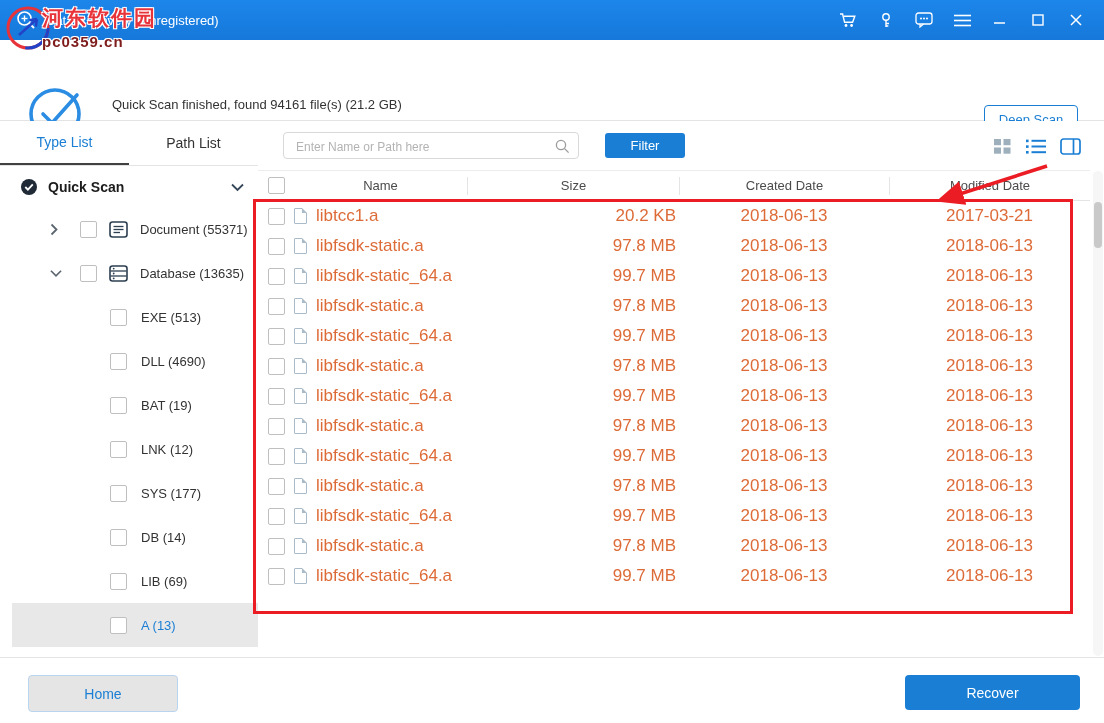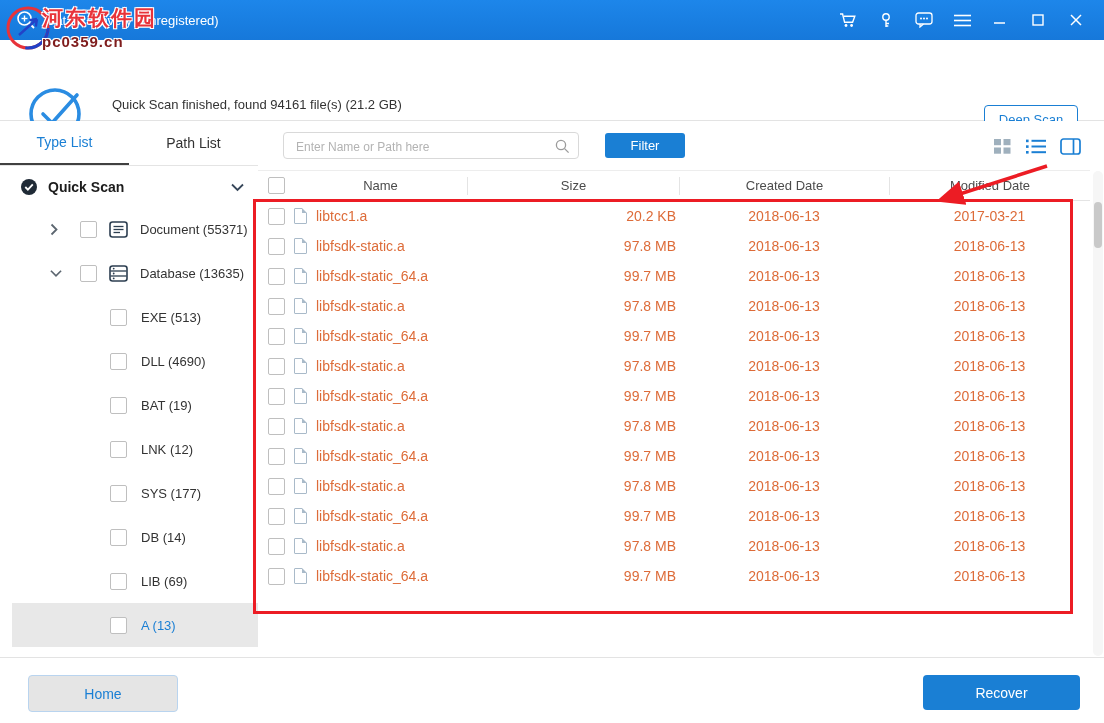--- a/index.html
+++ b/index.html
@@ -69,39 +69,39 @@
   .hcell{font-size:13px;color:#4b4b4b;text-align:center;box-sizing:border-box;}
   .col0{width:36px;display:flex;justify-content:center;}
   .col1{width:173px;}
   .col2{width:212px;border-left:1px solid #e4e4e4;}
   .col3{width:210px;border-left:1px solid #e4e4e4;}
   .col4{width:201px;border-left:1px solid #e4e4e4;}
   .thead .col2,.thead .col3,.thead .col4{height:18px;line-height:18px;}
   .tbody{position:absolute;left:0;top:80px;width:832px;}
   .trow{height:30px;display:flex;align-items:center;background:#fff;}
   .trow .col0{width:36px;display:flex;justify-content:center;}
-  .cell{font-size:14px;color:#dd6b38;box-sizing:border-box;}
+  .cell{font-size:17px;color:#dd6b38;box-sizing:border-box;}
   .c-name{width:173px;display:flex;align-items:center;}
   .c-size{width:212px;text-align:right;padding-right:3px;}
   .c-created{width:210px;text-align:center;}
   .c-modified{width:201px;text-align:center;}
   .ficon{display:inline-block;width:11px;height:14px;border:1px solid #a9bac9;border-radius:1px;background:#fff;position:relative;margin-right:9px;flex:none;}
   .ficon::after{content:"";position:absolute;top:-1px;right:-1px;width:0;height:0;
     border-style:solid;border-width:0 5px 5px 0;border-color:#fff #fff #a9bac9 #fff;}
   .name-text{white-space:nowrap;}
 
   
   .scrollbar{position:absolute;right:1px;top:50px;width:10px;bottom:2px;background:#f6f6f6;border-radius:5px;}
   .scroll-thumb{position:absolute;left:1px;top:31px;width:8px;height:46px;background:#c9c9c9;border-radius:4px;cursor:grab;}
 
   
   .footer{position:absolute;left:0;bottom:0;width:1104px;height:65px;background:#fff;border-top:1px solid #e3e3e3;}
   .home-btn{position:absolute;left:28px;top:17px;width:148px;height:35px;border:1px solid #b9d4ef;border-radius:4px;
     color:#1a7fd4;font-size:14px;display:flex;align-items:center;justify-content:center;cursor:pointer;background:#e5e5e5;}
-  .recover-btn{position:absolute;right:24px;top:17px;width:157px;height:35px;background:#1a7fd4;border-radius:4px;
+  .recover-btn{position:absolute;right:24px;top:17px;width:175px;height:35px;background:#1a7fd4;border-radius:4px;
     color:#fff;font-size:14px;display:flex;align-items:center;justify-content:center;cursor:pointer;}
 
   
   .anno-rect{position:absolute;left:253px;top:199px;width:814px;height:409px;border:3px solid #ec1c24;z-index:50;pointer-events:none;}
   .anno-arrow{position:absolute;left:0;top:0;z-index:55;pointer-events:none;}
 </style>
 </head>
 <body>
 
 <div class="app">

